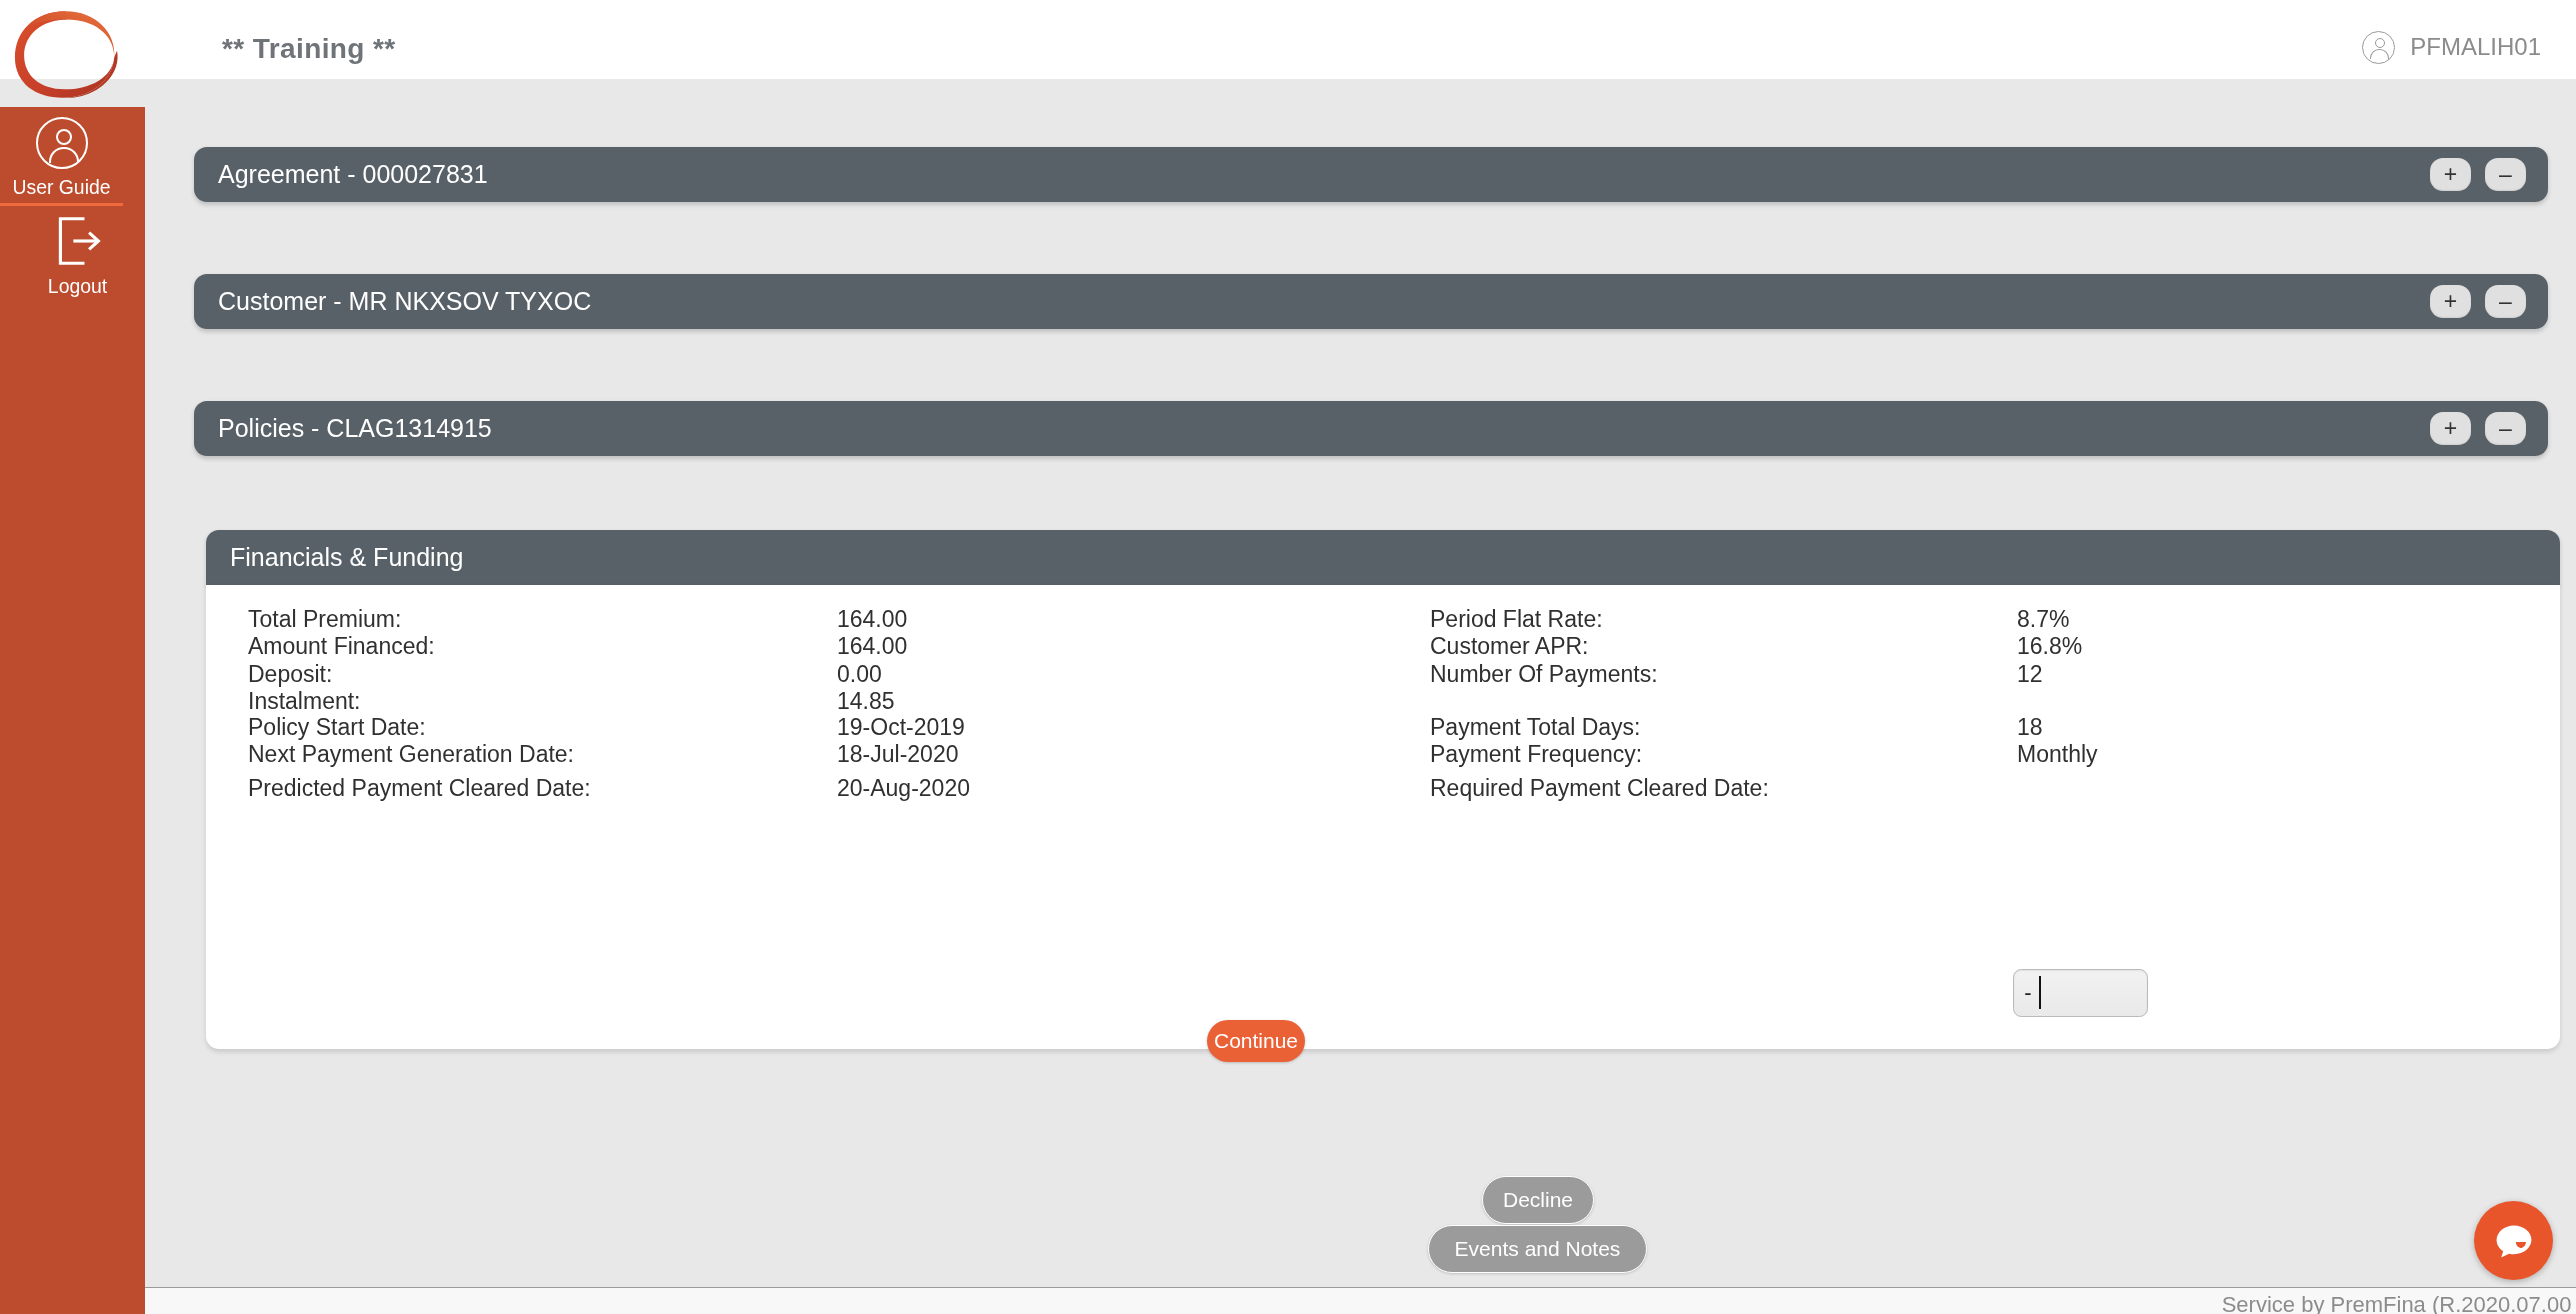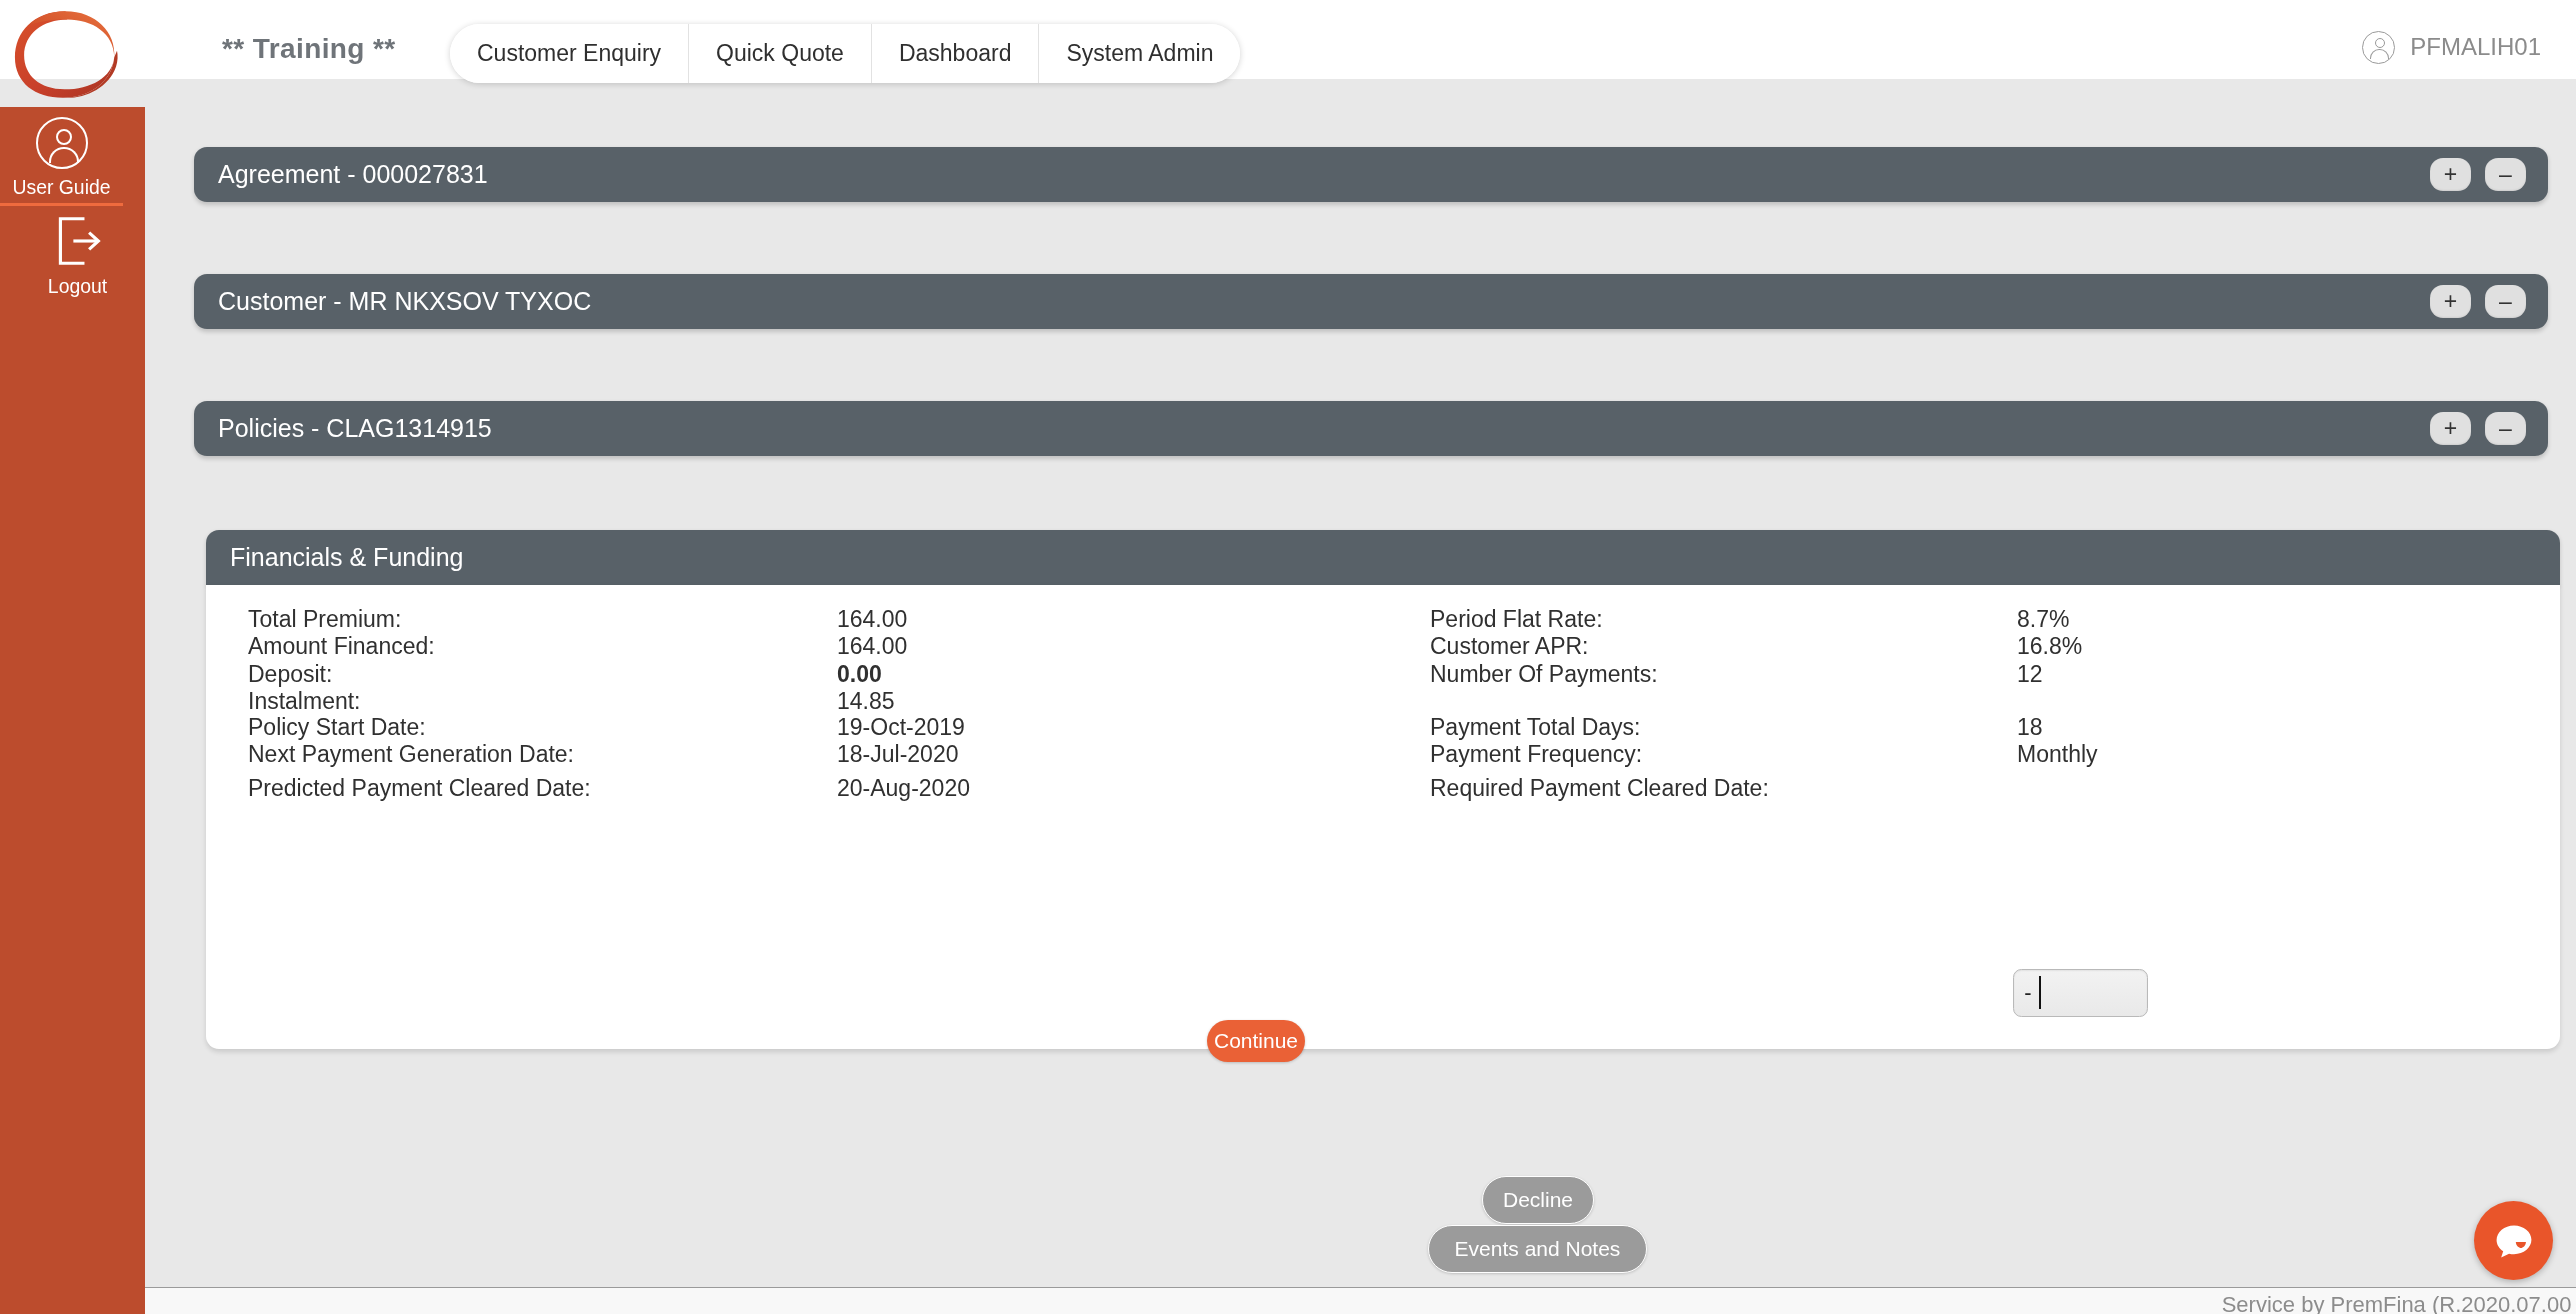--- a/index.html
+++ b/index.html
@@ -276,26 +276,20 @@
                C112 82 88 95 60 95 C33 95 16 80 16 58 C16 35 36 19 63 19 Z" fill="url(#lg1)"></path>
       <path d="M63 19 C90 19 114 34 114 60 C116 33 94 10 61 10 C44 10 30 16 20 26
                C31 21 46 19 63 19 Z" fill="url(#lg2)"></path>
       <path d="M114 60 C112 86 88 104 58 104 C80 106 108 94 116 70
                C118 64 118 58 117 53 Z" fill="#b23a24"></path>
     </svg>
   </div>
 
   <div class="brand-title">** Training **</div>
 
-  <div class="navpill">
-    <div class="tab">Customer Enquiry</div>
-    <div class="tab">Quick Quote</div>
-    <div class="tab">Dashboard</div>
-    <div class="tab">System Admin</div>
-  </div>
 
   <div class="userbox">
     <span class="user-icon"></span>
     <span class="user-name">PFMALIH01</span>
   </div>
 </div>
 
 <div class="sidebar">
   <div class="side-item side-item-userguide">
     <span class="sg-person"></span>
@@ -363,21 +357,21 @@
       <div class="frow col-l-label" style="top:47px;">
         <span class="flabel">Amount Financed:</span>
       </div>
       <div class="frow col-l-value" style="top:47px;">
         <span class="fvalue">164.00</span>
       </div>
 
       <div class="frow col-l-label" style="top:75px;">
         <span class="flabel">Deposit:</span>
       </div>
-      <div class="frow col-l-value" style="top:75px;font-weight:bold;">
+      <div class="frow col-l-value" style="top:75px;">
         <span class="fvalue">0.00</span>
       </div>
 
       <div class="frow col-l-label" style="top:102px;">
         <span class="flabel">Instalment:</span>
       </div>
       <div class="frow col-l-value" style="top:102px;">
         <span class="fvalue">14.85</span>
       </div>
 

